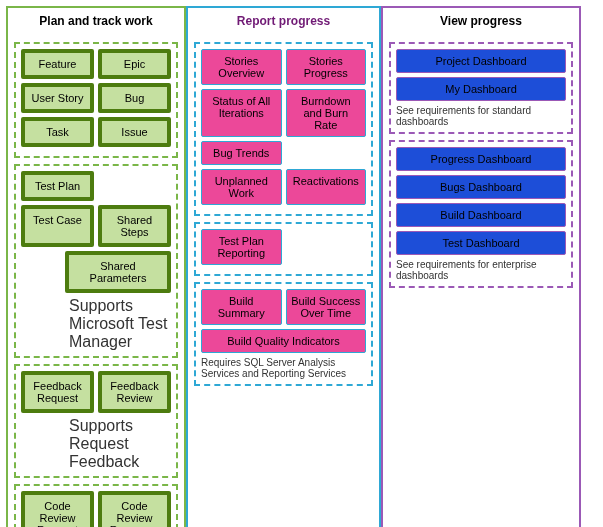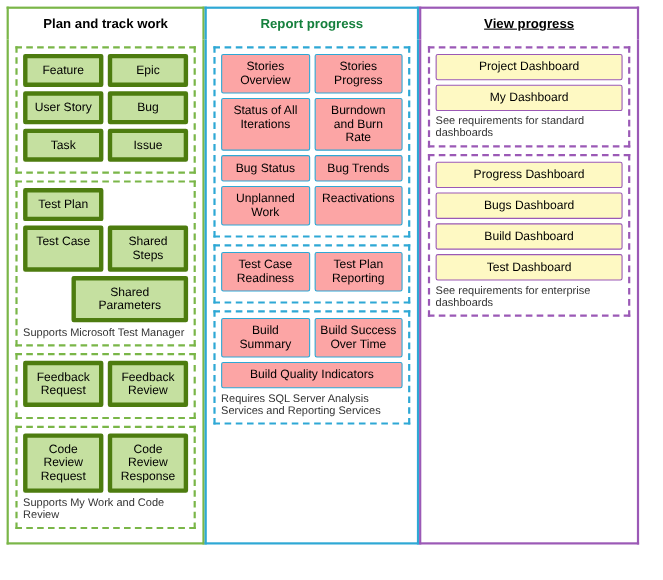--- a/index.html
+++ b/index.html
@@ -20,22 +20,22 @@
     }
 
     .col-header {
       text-align: center;
       font-weight: bold;
       font-size: 12px;
       padding: 6px 4px 8px;
       border: 2px solid;
     }
     .col-header.plan { border-color: #7ab648; color: #000; border-bottom: none; }
-    .col-header.report { border-color: #2ea8d5; color: #15803d; border-bottom: none; }
-    .col-header.view { border-color: #9b59b6; color: #000; border-bottom: none; text-decoration: underline; }
+    .col-header.report { border-color: #2ea8d5; color: #701a75; border-bottom: none; }
+    .col-header.view { border-color: #9b59b6; color: #000; border-bottom: none; }
 
     
     .col-body {
       border: 2px solid;
       border-top: none;
       padding: 6px;
     }
     .col-body.plan { border-color: #7ab648; }
     .col-body.report { border-color: #2ea8d5; }
     .col-body.view { border-color: #9b59b6; }
@@ -65,28 +65,29 @@
       padding-left: 44px;
     }
 
     
     .plan-section {
       border: 2px dashed #7ab648;
       padding: 5px;
       margin-bottom: 6px;
     }
     .plan-section-label {
-      font-size: 10px;
+      font-size: 16px;
       color: #333;
       margin-top: 3px;
+      margin-left: 48px;
     }
 
     
     .blue-box {
-      background: #fca5a5;
+      background: #ec4899;
       border: 1px solid #2ea8d5;
       text-align: center;
       padding: 5px 4px;
       border-radius: 2px;
       font-size: 11px;
       cursor: default;
     }
 
     .report-grid-2 {
       display: grid;
@@ -108,21 +109,21 @@
       margin-bottom: 6px;
     }
     .report-section-label {
       font-size: 10px;
       color: #333;
       margin-top: 3px;
     }
 
     
     .purple-box {
-      background: #fef9c3;
+      background: #1d4ed8;
       border: 1px solid #9b59b6;
       text-align: center;
       padding: 5px 20px;
       border-radius: 2px;
       font-size: 11px;
       cursor: default;
       margin-bottom: 4px;
     }
 
     .view-section {
@@ -182,20 +183,21 @@
         <div class="green-box">Shared Parameters</div>
       </div>
       <div class="plan-section-label">Supports Microsoft Test Manager</div>
     </div>
 
     <div class="plan-section">
       <div class="plan-grid-2">
         <div class="green-box">Feedback Request</div>
         <div class="green-box">Feedback Review</div>
       </div>
+      <div class="plan-section-label">Supports Request Feedback</div>
     </div>
 
     <div class="plan-section">
       <div class="plan-grid-2">
         <div class="green-box">Code Review Request</div>
         <div class="green-box">Code Review Response</div>
       </div>
       <div class="plan-section-label">Supports My Work and Code Review</div>
     </div>
 
@@ -206,32 +208,30 @@
     <div class="report-section">
       <div class="report-grid-2">
         <div class="blue-box">Stories Overview</div>
         <div class="blue-box">Stories Progress</div>
       </div>
       <div class="report-grid-2">
         <div class="blue-box">Status of All Iterations</div>
         <div class="blue-box">Burndown and Burn Rate</div>
       </div>
       <div class="report-grid-2">
-        <div class="blue-box">Bug Status</div>
         <div class="blue-box">Bug Trends</div>
       </div>
       <div class="report-grid-2">
         <div class="blue-box">Unplanned Work</div>
         <div class="blue-box">Reactivations</div>
       </div>
     </div>
 
     <div class="report-section">
       <div class="report-grid-2">
-        <div class="blue-box">Test Case Readiness</div>
         <div class="blue-box">Test Plan Reporting</div>
       </div>
     </div>
 
     <div class="report-section">
       <div class="report-grid-2">
         <div class="blue-box">Build Summary</div>
         <div class="blue-box">Build Success Over Time</div>
       </div>
       <div class="report-grid-1">

